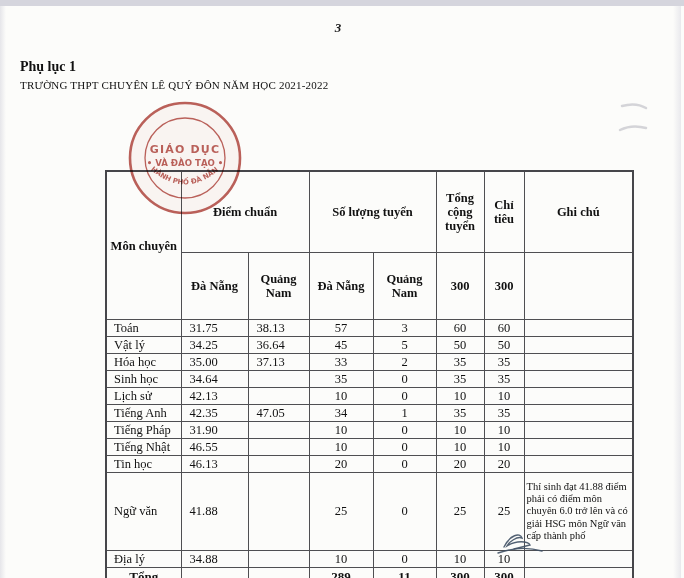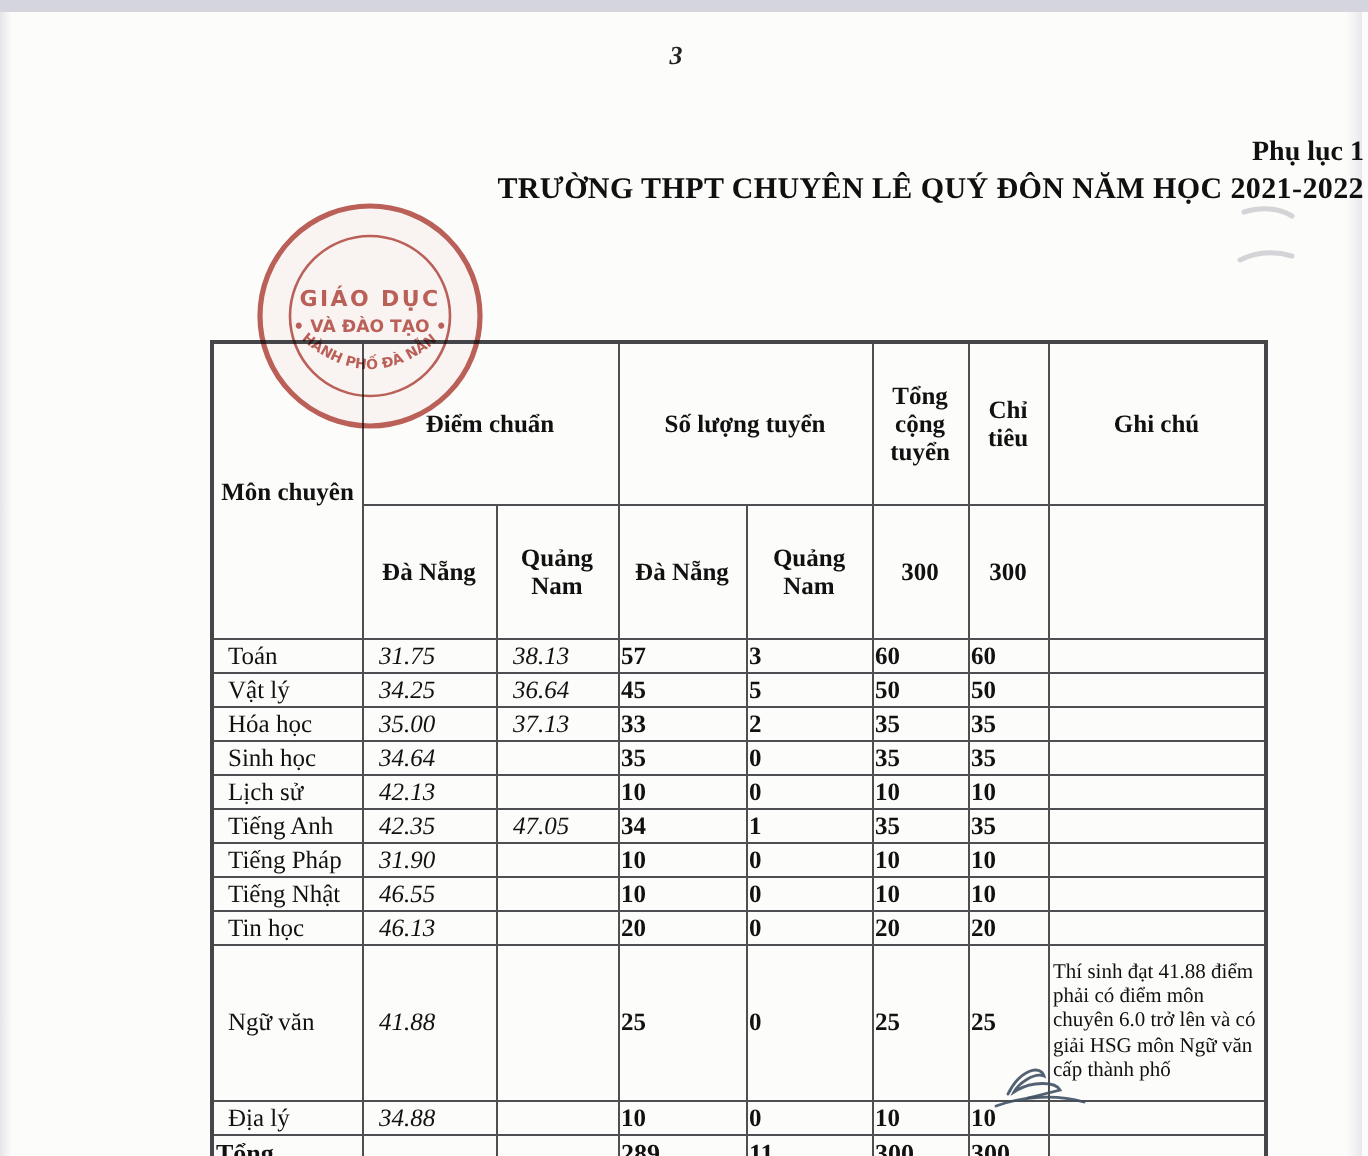--- a/index.html
+++ b/index.html
@@ -17,26 +17,26 @@
     background:linear-gradient(to right,#e6e6ea,#fcfcfa);}
   .right-edge{position:absolute;top:6px;right:3px;width:8px;height:572px;
     background:linear-gradient(to right,#fcfcfa,#e9e9ed);}
 
   .page-number{
     position:absolute;top:20px;left:0;width:676px;text-align:center;
     font-size:13px;font-weight:bold;font-style:italic;color:#222;
   }
 
   .title-block{
-    position:absolute;top:68px;left:20px;width:662px;
-    text-align:right;color:#101010;
+    position:absolute;top:58px;left:20px;width:662px;
+    text-align:left;color:#101010;
   }
   .appendix{font-size:14px;font-weight:bold;line-height:18px;}
   .title1{font-size:15.5px;font-weight:bold;line-height:19px;letter-spacing:.2px;}
-  .title2{font-size:15px;font-weight:bold;line-height:19px;letter-spacing:.2px;}
+  .title2{font-size:11px;font-weight:normal;line-height:19px;letter-spacing:.2px;}
   .subtitle{font-size:14px;font-style:italic;line-height:18px;color:#1d1d22;margin-top:2px;}
   .hand-number{
     color:var(--hand-red,#9c3a30);font-weight:bold;letter-spacing:1px;
     text-decoration:line-through;text-decoration-thickness:1px;
   }
 
   table.doc-table{
     position:absolute;left:105px;top:170px;width:527px;
     border-collapse:collapse;table-layout:fixed;color:#111;
     border:2px solid #46464a;
@@ -46,22 +46,22 @@
     font-size:12.5px;vertical-align:middle;
   }
   .doc-table thead th{font-weight:bold;text-align:center;padding:19px 2px;line-height:1.12;}
   tr.hrow1{height:40px;}
   tr.hrow2{height:44px;}
   .doc-table tbody tr{height:17px;}
   .doc-table tbody tr.tall-row{height:78px;}
   .doc-table tbody tr.total-row{height:20px;font-weight:bold;}
   .doc-table tbody tr.total-row td{font-size:13px;}
   .cell-left{text-align:left;padding:0 2px 0 7px;margin-left:32px;}
-  .cell-score{text-align:left;padding:0 2px 0 8px;font-style:italic;}
-  .cell-center{padding:0 1px;font-weight:bold;}
+  .cell-score{text-align:left;padding:0 2px 0 8px;}
+  .cell-center{text-align:center;padding:0 1px;}
   .cell-note{font-size:10.5px !important;text-align:left;line-height:1.16;padding:1px 2px;}
 
   .stamp{
     position:absolute;left:126px;top:99px;width:118px;height:118px;
     mix-blend-mode:multiply;opacity:.85;pointer-events:none;
   }
   .stamp circle{stroke:var(--stamp-red,#b0453e);}
   .stamp text{fill:var(--stamp-red,#b0453e);font-family:"DejaVu Sans","Liberation Sans",sans-serif;font-weight:bold;}
 
   .signature-svg{position:absolute;left:490px;top:529px;width:60px;height:32px;}

